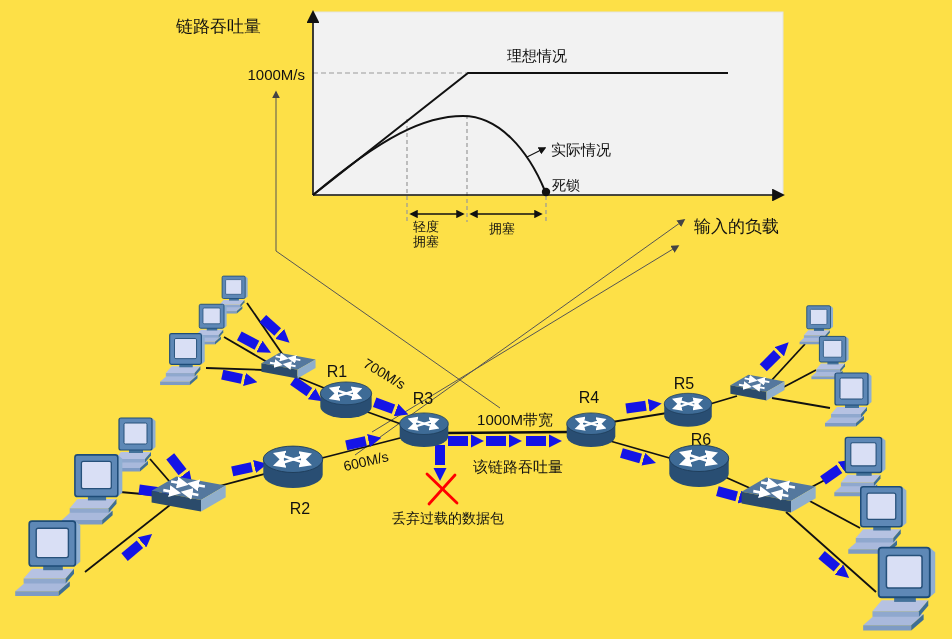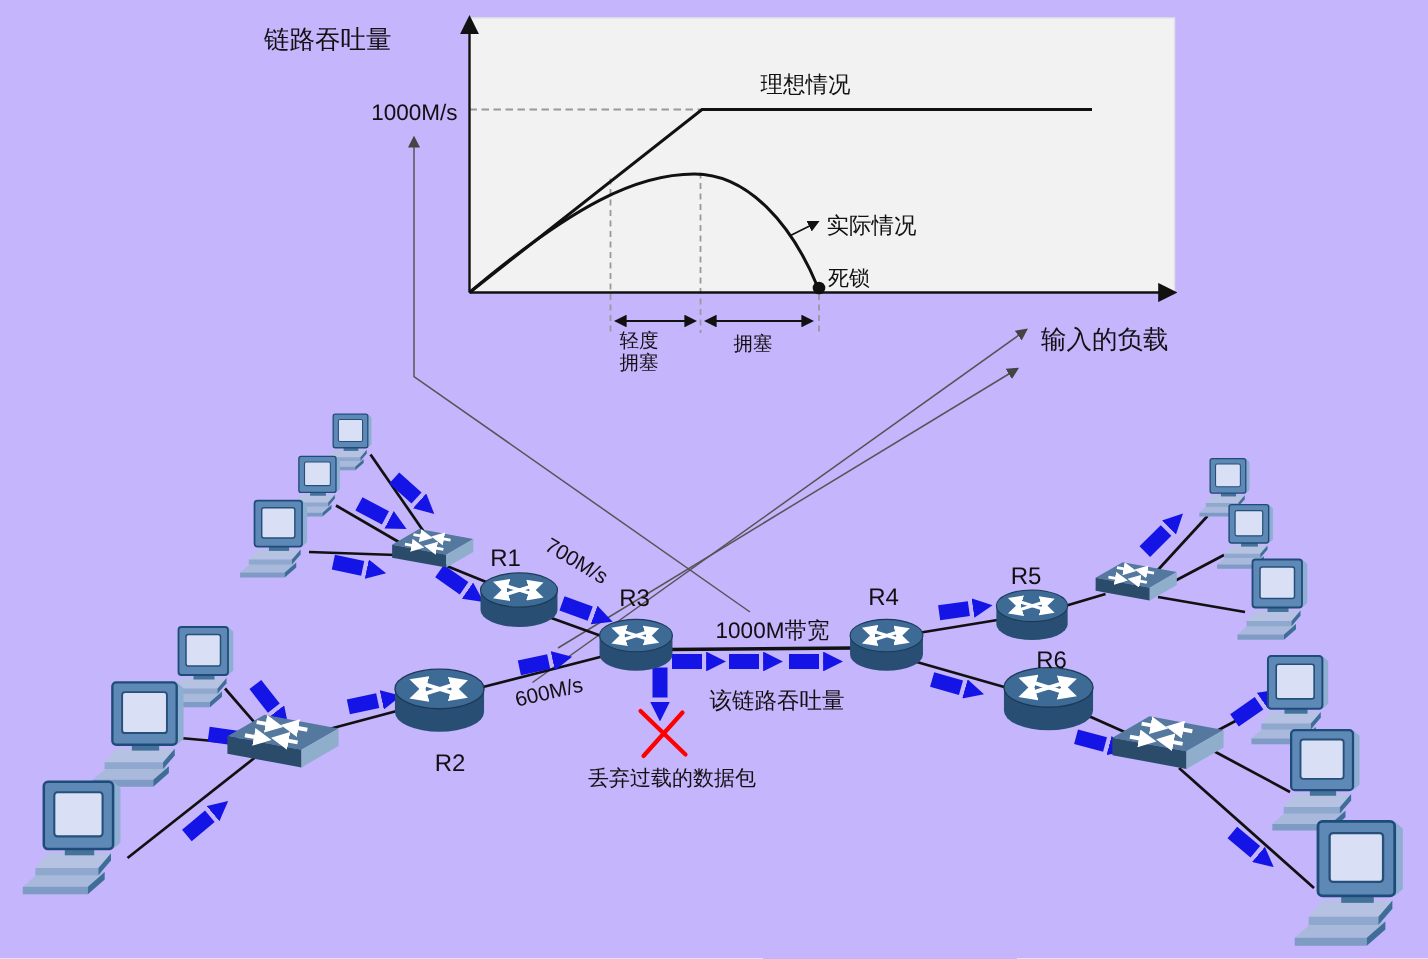--- a/index.html
+++ b/index.html
@@ -1,16 +1,16 @@
 <!DOCTYPE html>
 <html><head>
 <meta charset="utf-8">
 <style>
   html,body{margin:0;padding:0;background:#fff;}
-  .stage{position:relative;width:952px;height:639px;background:#c4b5fd;overflow:hidden;
+  .stage{position:relative;width:952px;height:639px;background:#fde047;overflow:hidden;
          font-family:"Liberation Sans", sans-serif;}
   svg text{font-family:"Liberation Sans", sans-serif;fill:#111;}
 </style>
 </head>
 <body>
 
 <div class="stage">
 <svg width="952" height="639" viewBox="0 0 952 639">
   <defs>
     <marker id="mA" viewBox="0 0 10 10" refX="8.5" refY="5" markerWidth="8" markerHeight="8" orient="auto-start-reverse">

